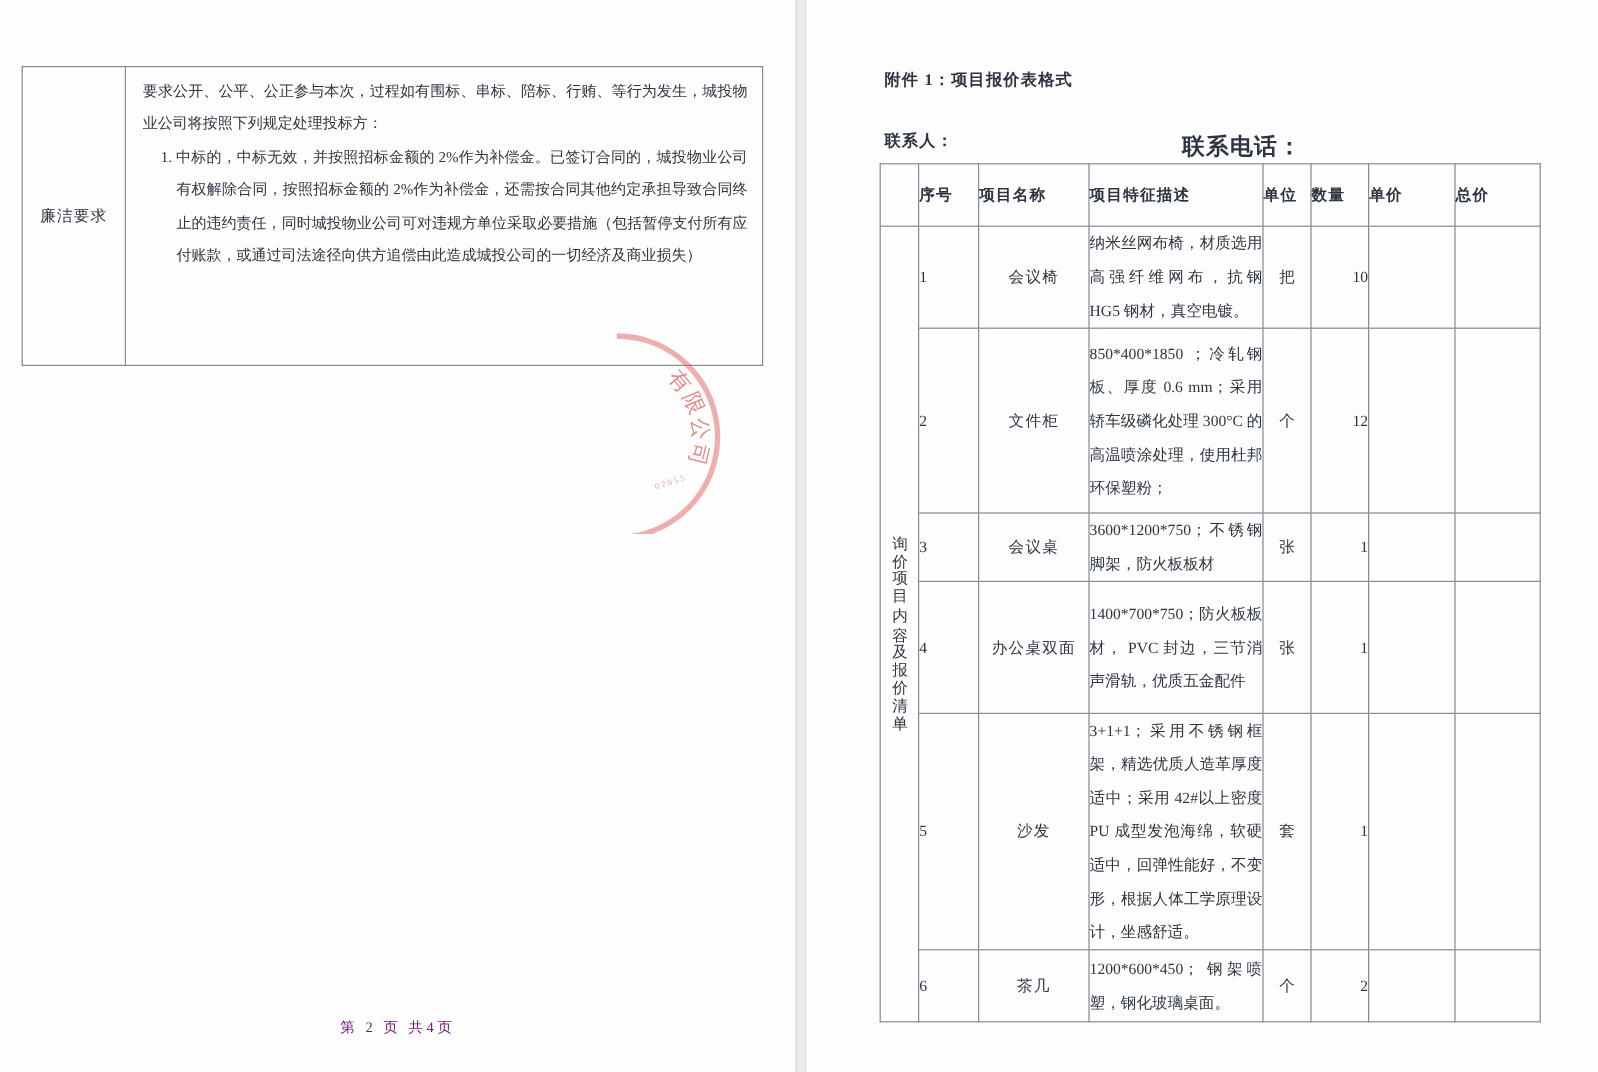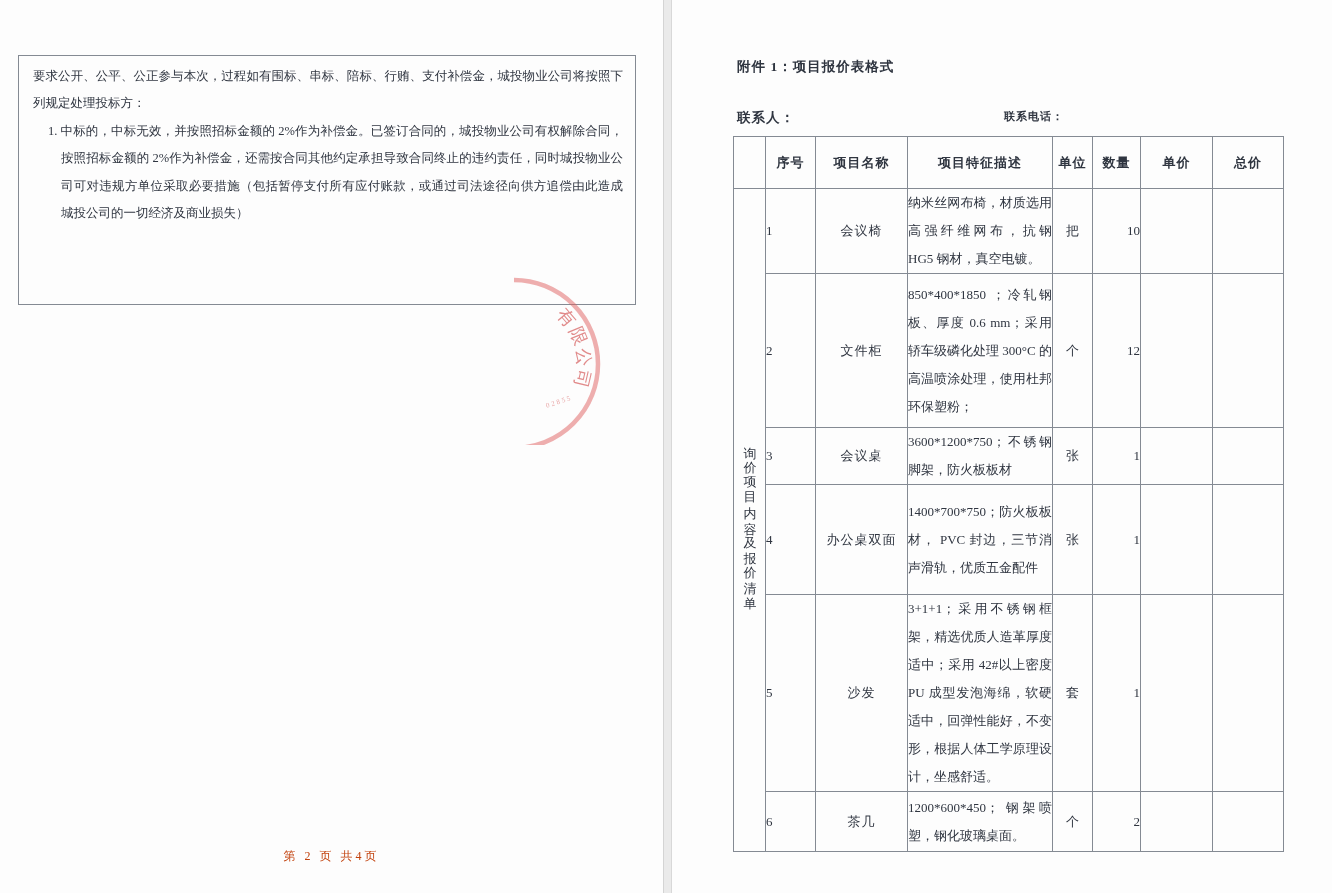--- a/index.html
+++ b/index.html
@@ -19,52 +19,53 @@
     border:1px solid #848a93;display:flex;box-sizing:border-box;background:#fdfdfd;}
   .integrity-label{width:85px;flex-shrink:0;border-right:1px solid #848a93;
     display:flex;align-items:center;justify-content:center;font-size:13px;letter-spacing:1px;}
   .integrity-body{flex:1;padding:7px 12px 5px 14px;}
   .integrity-body p{margin:0;font-size:12.5px;line-height:27.4px;text-align:justify;}
   .integrity-body p.hanging{padding-left:13px;text-indent:-13px;margin-left:15px;}
 
   .stamp{position:absolute;left:486px;top:270px;pointer-events:none;}
 
   .page-footer{position:absolute;left:0;width:100%;top:848px;text-align:center;
-    font-size:12px;letter-spacing:3px;color:#c2410c;}
+    font-size:12px;letter-spacing:3px;color:#701a75;}
 
   
   .attachment-title{position:absolute;left:65px;top:58px;font-size:13.5px;font-weight:600;letter-spacing:1px;}
   .contact-name{position:absolute;left:65px;top:109px;font-size:13.5px;font-weight:600;letter-spacing:1px;}
-  .contact-phone{position:absolute;left:332px;top:109px;font-size:11px;font-weight:600;letter-spacing:1px;}
+  .contact-phone{position:absolute;left:313px;top:109px;font-size:19px;font-weight:600;letter-spacing:1px;}
 
   #quote-table{position:absolute;left:61px;top:136px;width:550px;
     border-collapse:collapse;table-layout:fixed;font-size:13px;background:#fdfdfd;}
   #quote-table th,#quote-table td{border:1px solid #848a93;padding:0;vertical-align:middle;
     font-weight:normal;box-sizing:border-box;}
   #quote-table thead tr{height:52px;}
-  #quote-table thead th{text-align:center;font-weight:600;letter-spacing:1px;margin-top:15px;}
+  #quote-table thead th{text-align:left;font-weight:600;letter-spacing:1px;margin-top:15px;}
   tr.r0{height:80px;}  tr.r1{height:154px;} tr.r2{height:48px;}
   tr.r3{height:110px;} tr.r4{height:196px;} tr.r5{height:60px;}
   td.cell-no{padding-left:12px;text-align:left;}
   td.cell-name{padding-left:24px;text-align:center;letter-spacing:1px;}
   td.cell-desc{padding:5px 8px;line-height:28px;text-align:justify;}
   td.cell-unit{text-align:center;}
   td.cell-qty{padding-left:9px;text-align:right;}
   td.cell-side{text-align:center;vertical-align:middle;}
   .v-label{display:inline-block;writing-mode:vertical-lr;text-orientation:upright;
     letter-spacing:15px;font-size:13px;line-height:30px;}
 </style>
 </head>
 <body>
 
 <div class="page page-left">
 
   <div class="integrity-table">
+    <div class="integrity-label">廉洁要求</div>
     <div class="integrity-body">
-        <p>要求公开、公平、公正参与本次，过程如有围标、串标、陪标、行贿、支付补偿金，城投物业公司将按照下列规定处理投标方：</p>
+        <p>要求公开、公平、公正参与本次，过程如有围标、串标、陪标、行贿、等行为发生，城投物业公司将按照下列规定处理投标方：</p>
         <p class="hanging">1. 中标的，中标无效，并按照招标金额的 2%作为补偿金。已签订合同的，城投物业公司有权解除合同，按照招标金额的 2%作为补偿金，还需按合同其他约定承担导致合同终止的违约责任，同时城投物业公司可对违规方单位采取必要措施（包括暂停支付所有应付账款，或通过司法途径向供方追偿由此造成城投公司的一切经济及商业损失）</p>
       </div>
   </div>
 
   <svg class="stamp" width="190" height="175" viewBox="0 0 190 175">
     <defs>
       <path id="stampTextArc" d="M 28,30 A 64,64 0 0 1 92,94 A 64,64 0 0 1 28,158"></path>
     </defs>
     <path d="M 28,10 A 84,84 0 0 1 112,94 A 84,84 0 0 1 28,178" fill="none" stroke="rgba(224,96,96,0.5)" stroke-width="4.5"></path>
     <text font-size="18" fill="rgba(208,70,70,0.62)" letter-spacing="2">

